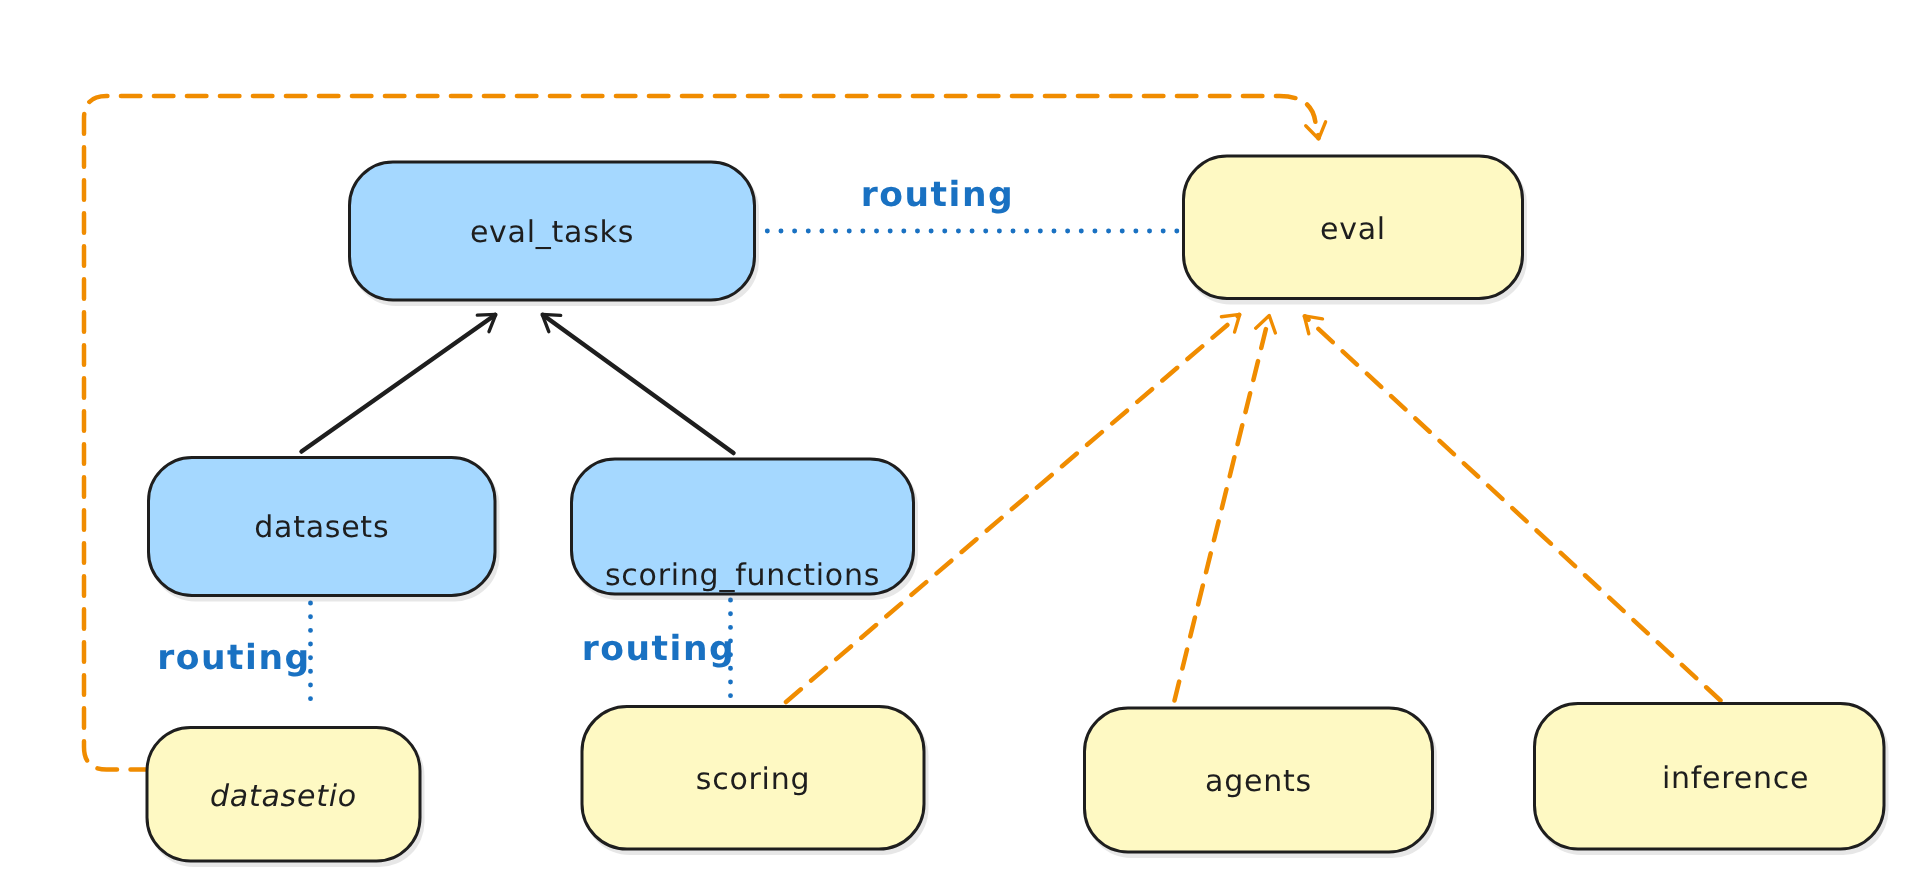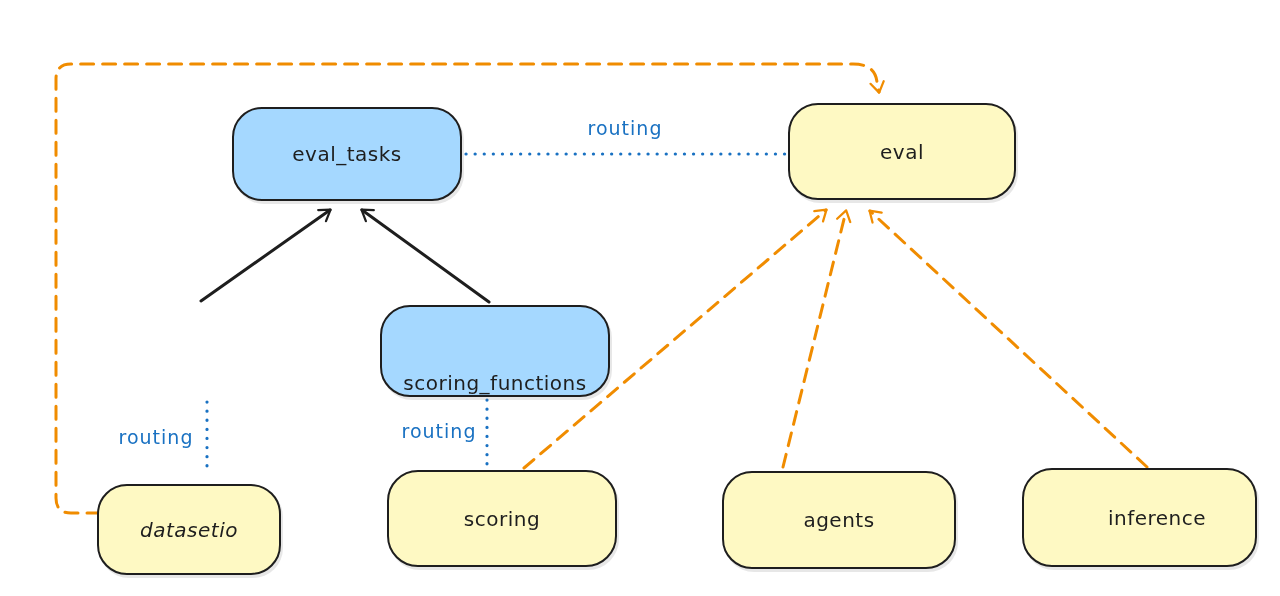--- a/index.html
+++ b/index.html
@@ -30,34 +30,34 @@
     align-items: center;
     justify-content: center;
     font-size: 20px;
     color: #1e1e1e;
     letter-spacing: 0.5px;
     box-shadow: 2px 3px 0 rgba(120,120,120,0.18);
   }
   .node.blue  { background: #a5d8ff; }
   .node.green { background: #fef9c3; }
 
-  .node-eval-tasks        { left: 232px;  top: 107px; width: 230px; height: 94px; }
+  .node-eval-tasks        { left: 232px;  top: 107px; width: 272px; height: 94px; }
   .node-eval              { left: 788px;  top: 103px; width: 228px; height: 97px; }
   .node-datasets          { left: 98px;   top: 304px; width: 233px; height: 94px; }
   .node-scoring-functions { left: 380px;  top: 305px; width: 230px; height: 92px; align-items: flex-end; }
   .node-datasetio         { left: 97px;   top: 484px; width: 184px; height: 91px; font-style: italic; }
   .node-scoring           { left: 387px;  top: 470px; width: 230px; height: 97px; border-radius: 31px; }
   .node-agents            { left: 708px;  top: 471px; width: 234px; height: 98px; margin-left: 14px; }
   .node-inference         { left: 1022px; top: 468px; width: 235px; height: 99px; padding-left: 35px; }
 
   .edge-label {
     position: absolute;
     color: #1971c2;
-    font-size: 19px;
-    font-weight: normal;
+    font-size: 23px;
+    font-weight: bold;
     letter-spacing: 1px;
     white-space: nowrap;
     transform: translateX(-50%);
   }
   .edge-label-routing-top      { left: 625px; top: 117px; }
   .edge-label-routing-datasets { left: 156px; top: 426px; }
   .edge-label-routing-scoring  { left: 439px; top: 420px; }
 </style>
 </head>
 <body>
@@ -86,20 +86,23 @@
     <line x1="783" y1="467" x2="846" y2="211" stroke="#f08c00" stroke-width="3" stroke-linecap="round" stroke-dasharray="13 9" marker-end="url(#ah-orange)"></line>
     <line x1="1147" y1="467" x2="870" y2="211" stroke="#f08c00" stroke-width="3" stroke-linecap="round" stroke-dasharray="13 9" marker-end="url(#ah-orange)"></line>
   </svg>
 
   <div class="node blue node-eval-tasks">
     <span>eval_tasks</span>
   </div>
   <div class="node green node-eval">
     <span>eval</span>
   </div>
+  <div class="node blue node-datasets">
+    <span>datasets</span>
+  </div>
   <div class="node blue node-scoring-functions">
     <span>scoring_functions</span>
   </div>
   <div class="node green node-datasetio">
     <span>datasetio</span>
   </div>
   <div class="node green node-scoring">
     <span>scoring</span>
   </div>
   <div class="node green node-agents">

